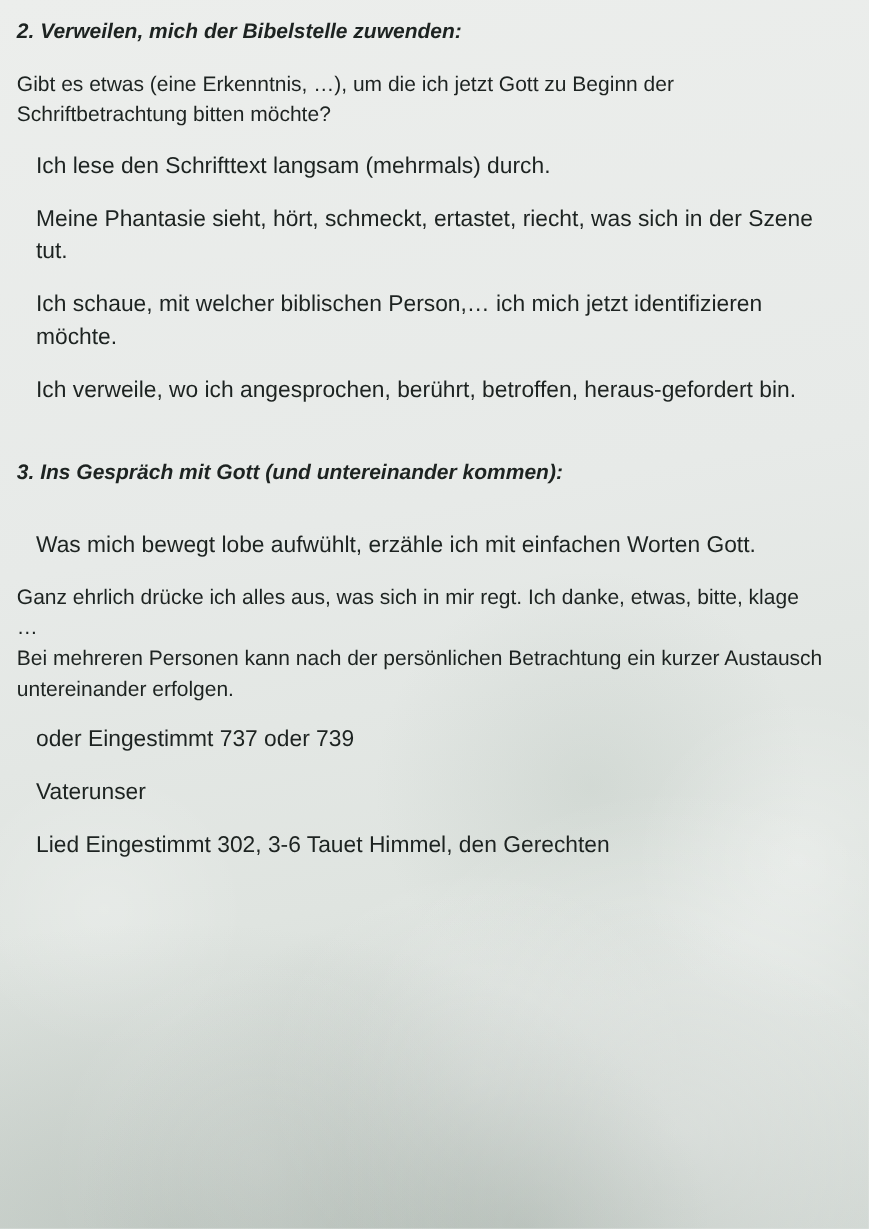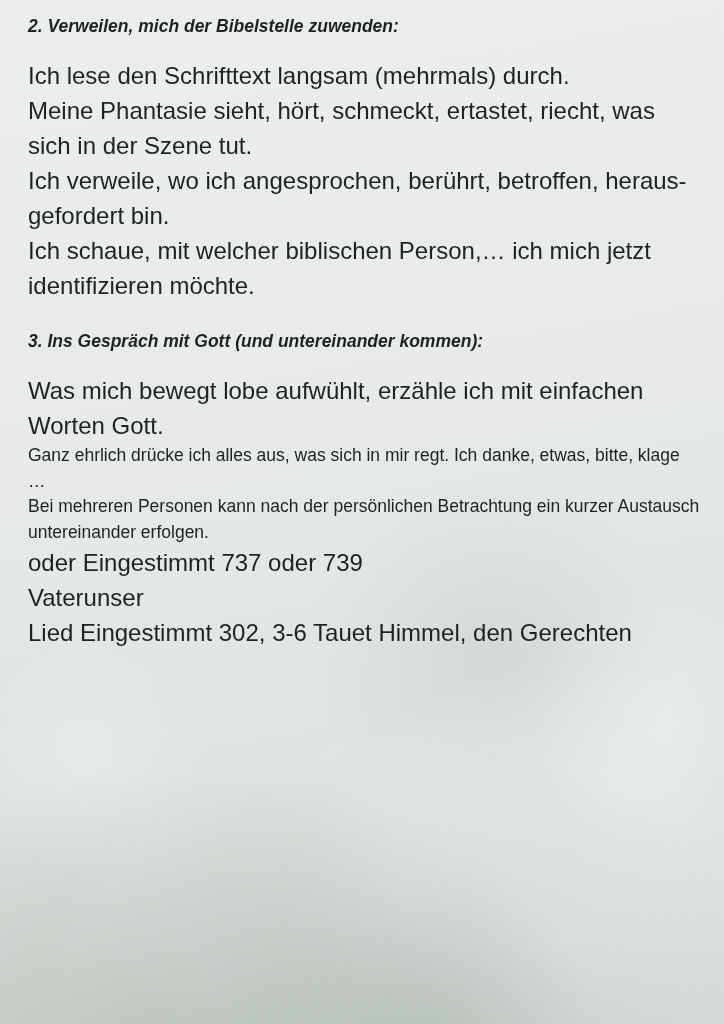--- a/index.html
+++ b/index.html
@@ -33,59 +33,60 @@
     left: 0; right: 0; bottom: 0;
     height: 330px;
     background:
       radial-gradient(ellipse at 60% 100%, rgba(120,135,125,0.30) 0%, rgba(120,135,125,0) 60%),
       radial-gradient(ellipse at 20% 100%, rgba(110,125,115,0.20) 0%, rgba(110,125,115,0) 55%);
     pointer-events: none;
   }
   .content {
     position: relative;
     z-index: 2;
-    padding: 14px 20px 0 28px;
+    padding: 14px 20px 0 14px;
     color: #1d2321;
   }
   .heading {
     font-style: italic;
     font-weight: 700;
     font-size: 17.5px;
     line-height: 1.42;
     margin: 0;
   }
   .spacer-sm { height: 19px; }
   .spacer-md { height: 26px; }
   .para {
     font-size: 17.5px;
     line-height: 1.46;
     margin: 0;
     max-width: 672px;
   }
   .line {
-    font-size: 24px;
+    font-size: 19px;
     line-height: 1.46;
-    margin: 0;
+    margin: 16px;
     max-width: 676px;
   }
   .block { margin: 0; }
 </style>
 </head>
 <body>
 
 <div class="page">
   <div class="content">
 
     <div class="block">
       <p class="heading">2. Verweilen, mich der Bibelstelle zuwenden:</p>
       <div class="spacer-sm"></div>
+      <p class="para">Gibt es etwas (eine Erkenntnis, …), um die ich jetzt Gott zu Beginn der Schriftbetrachtung bitten möchte?</p>
       <p class="line">Ich lese den Schrifttext langsam (mehrmals) durch.</p>
       <p class="line">Meine Phantasie sieht, hört, schmeckt, ertastet, riecht, was sich in der Szene tut.</p>
+      <p class="line">Ich schaue, mit welcher biblischen Person,… ich mich jetzt identifizieren möchte.</p>
       <p class="line">Ich verweile, wo ich angesprochen, berührt, betroffen, heraus-gefordert bin.</p>
-      <p class="line">Ich schaue, mit welcher biblischen Person,… ich mich jetzt identifizieren möchte.</p>
     </div>
 
     <div class="spacer-md"></div>
 
     <div class="block">
       <p class="heading">3. Ins Gespräch mit Gott (und untereinander kommen):</p>
       <div class="spacer-sm"></div>
       <p class="line">Was mich bewegt lobe aufwühlt, erzähle ich mit einfachen Worten Gott.</p>
       <p class="para">Ganz ehrlich drücke ich alles aus, was sich in mir regt. Ich danke, etwas, bitte, klage …</p>
       <p class="para">Bei mehreren Personen kann nach der persönlichen Betrachtung ein kurzer Austausch untereinander erfolgen.</p>

